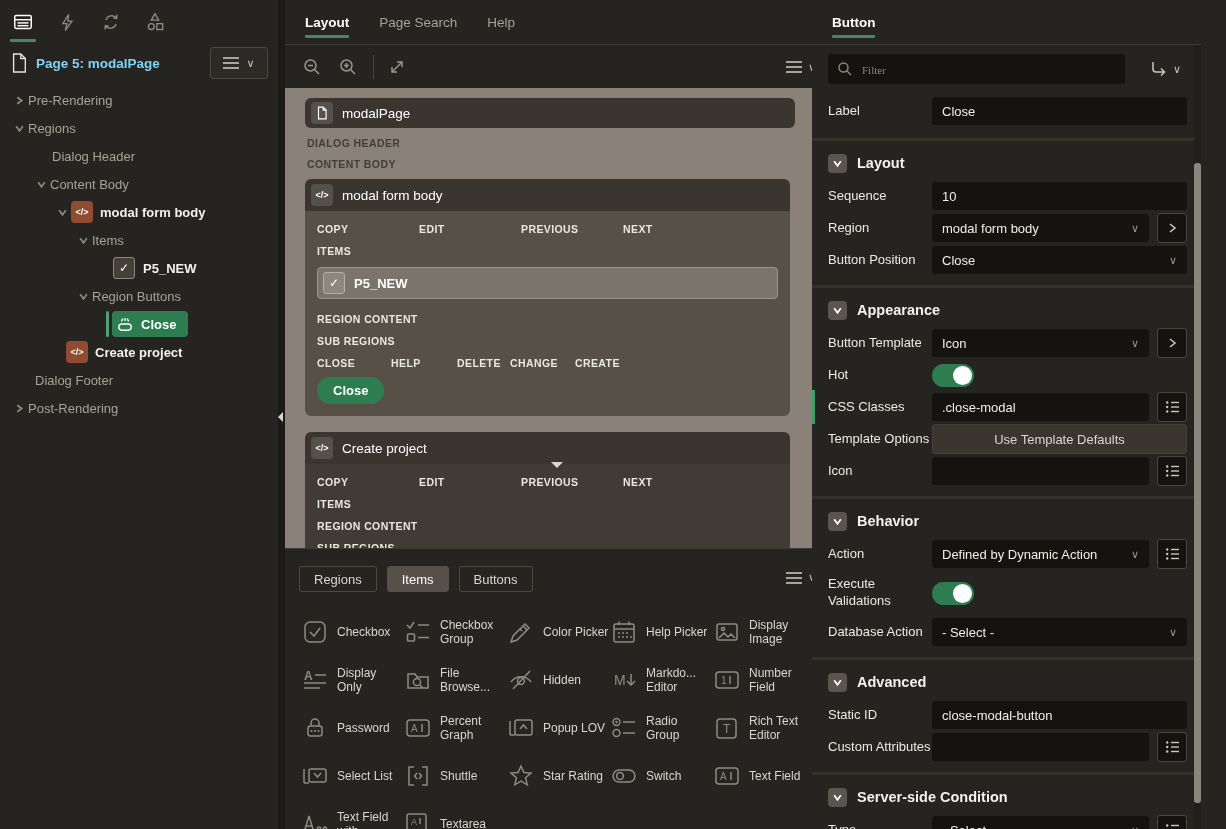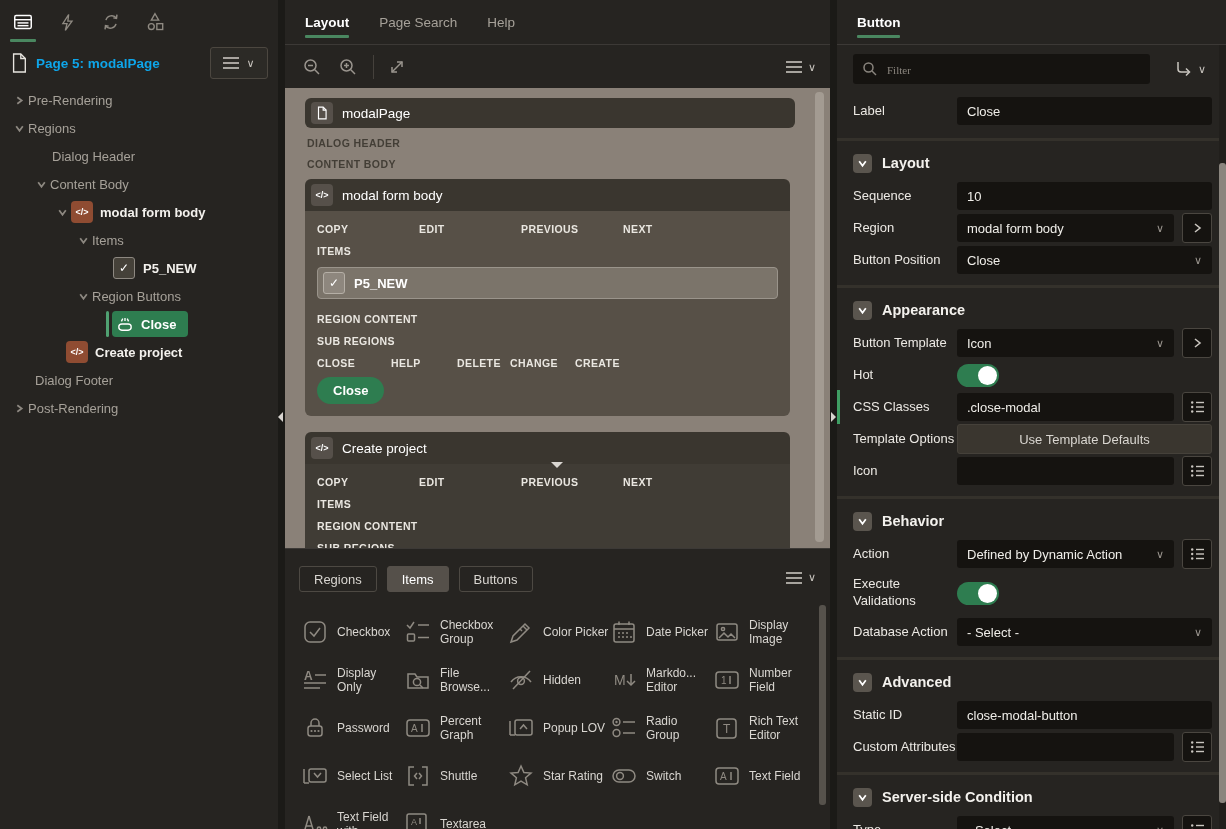--- a/index.html
+++ b/index.html
@@ -6,36 +6,36 @@
   #app{position:relative;width:1226px;height:829px;background:#262421;overflow:hidden;
        font-family:"Liberation Sans",sans-serif;color:#f0eee9;font-size:13px;}
   .abs{position:absolute;}
   svg{display:block;}
 
   
   #left-panel{left:0;top:0;width:278px;height:829px;background:#262421;}
   #left-split{left:278px;top:0;width:7px;height:829px;background:#1b1a17;}
   #center-panel{left:285px;top:0;width:545px;height:829px;background:#262421;}
   #right-split{left:830px;top:0;width:7px;height:829px;background:#1b1a17;}
-  #right-panel{left:837px;top:0;width:389px;height:829px;background:#262421;overflow:hidden;}
+  #right-panel{left:812px;top:0;width:389px;height:829px;background:#262421;overflow:hidden;}
 
   .split-arrow{width:0;height:0;border-top:5px solid transparent;border-bottom:5px solid transparent;}
   #left-split .split-arrow{border-right:5px solid #d8d4cf;margin:412px 0 0 0;}
   #right-split .split-arrow{border-left:5px solid #d8d4cf;margin:412px 0 0 1px;}
 
   
   #left-tabs{display:flex;align-items:center;height:44px;padding-left:10px;gap:18px;}
   .ltab{position:relative;width:26px;height:44px;display:flex;align-items:center;justify-content:center;color:#8f8a82;cursor:pointer;}
   .ltab.active{color:#ffffff;}
   .ltab.active::after{content:"";position:absolute;left:0;right:0;bottom:2px;height:3px;background:#4a8760;border-radius:1px;}
 
   
   #tree-header{display:flex;align-items:center;height:38px;padding:0 10px;}
   #page-doc-icon{margin-right:8px;color:#e8e5e0;}
-  #page-title{font-weight:bold;font-size:13.5px;color:#0ea5e9;flex:1;}
+  #page-title{font-weight:bold;font-size:13.5px;color:#7dd3fc;flex:1;}
   #tree-menu-btn{width:56px;height:30px;border:1px solid #4c4740;border-radius:3px;display:flex;align-items:center;justify-content:center;gap:7px;color:#c9c5bf;background:#2c2a26;cursor:pointer;}
   .tree{margin-top:4px;}
   .trow{display:flex;align-items:center;height:28px;cursor:pointer;}
   .trow .chev{width:18px;display:flex;justify-content:center;color:#8d8881;flex:none;}
   .trow .tlabel{color:#a6a199;font-size:13px;white-space:nowrap;}
   .trow.bold .tlabel{color:#f3f1ed;font-weight:bold;}
   .ticon-code{width:22px;height:22px;border-radius:4px;background:#8f4c32;color:#fff;font-weight:bold;font-size:9px;display:flex;align-items:center;justify-content:center;margin-right:7px;flex:none;letter-spacing:0;}
   .ticon-check{width:20px;height:20px;border-radius:3px;background:#454139;border:1px solid #8d8881;color:#fff;font-size:12px;display:flex;align-items:center;justify-content:center;margin-right:8px;flex:none;}
   .tsel-bar{width:3px;height:26px;background:#50a172;border-radius:2px;margin-right:3px;flex:none;}
   .tsel-box{display:flex;align-items:center;background:#2e7d50;border-radius:4px;padding:2px 12px 2px 4px;height:26px;box-sizing:border-box;}
@@ -432,21 +432,21 @@
                   <circle cx="9" cy="15" r="1"></circle>
                   <circle cx="13" cy="15" r="1"></circle>
                   <circle cx="17" cy="15" r="1"></circle>
                   <circle cx="9" cy="19" r="1"></circle>
                   <circle cx="13" cy="19" r="1"></circle>
                   <circle cx="17" cy="19" r="1"></circle>
                   <circle cx="21" cy="19" r="1"></circle>
                 </g>
               </svg>
             </span>
-            <span class="glabel">Date Picker</span>
+            <span class="glabel">Help Picker</span>
           </div>
           <div class="gcell">
             <span class="gicon">
               <svg width="28" height="28" viewBox="0 0 28 28" fill="none" stroke="currentColor" stroke-width="1.5">
                 <rect x="4" y="6" width="20" height="16" rx="2"></rect>
                 <circle cx="10" cy="11" r="1.6"></circle>
                 <path d="M6 20 l5-5 4 4 3-3 4 4"></path>
               </svg>
             </span>
             <span class="glabel">Display Image</span>

